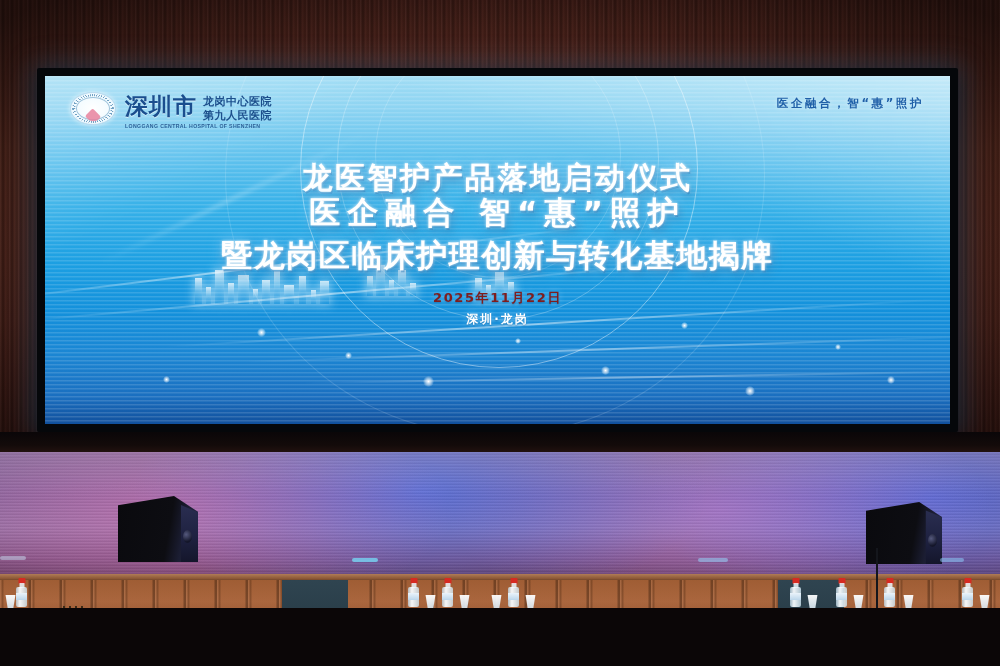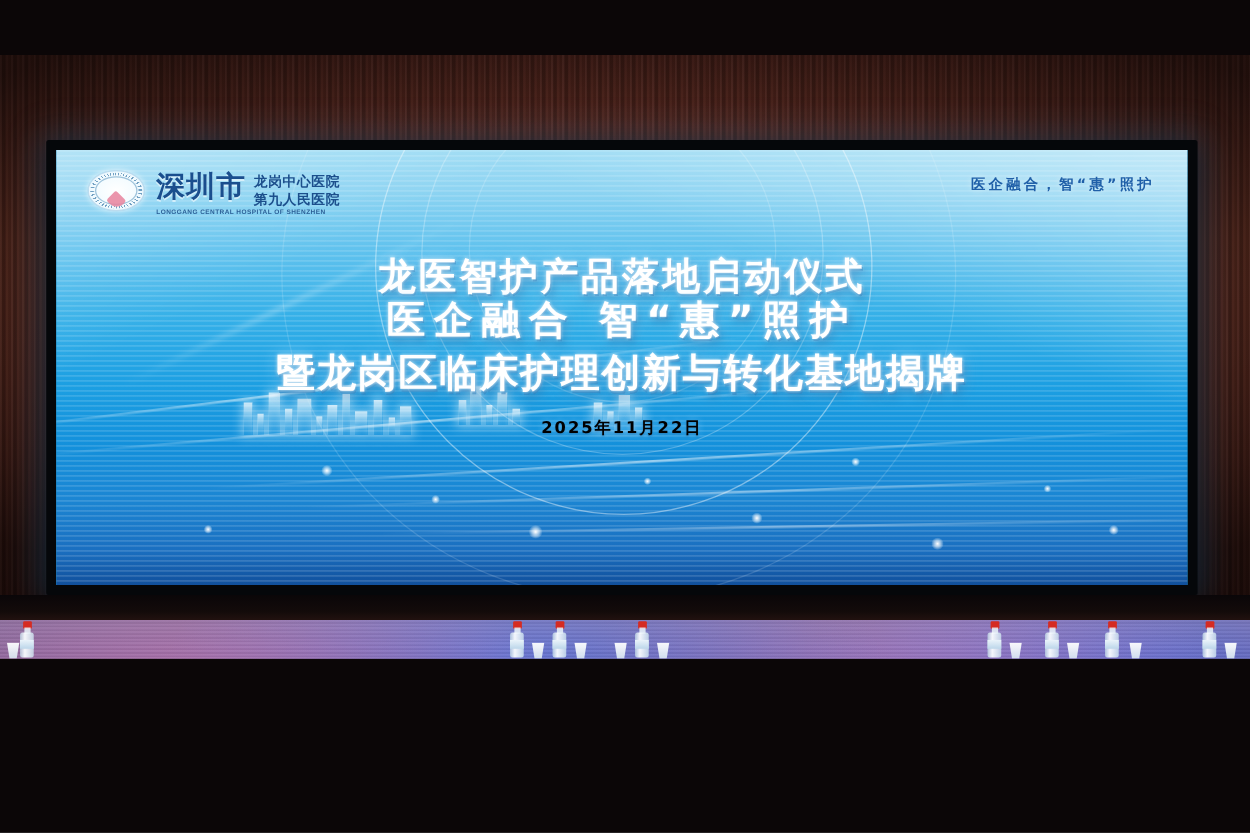--- a/index.html
+++ b/index.html
@@ -1,19 +1,19 @@
 <!DOCTYPE html>
 <html><head>
 <meta charset="utf-8">
 <style>
   * { margin:0; padding:0; box-sizing:border-box; }
   html,body { width:1000px; height:666px; overflow:hidden; background:#0b0607; }
   body { font-family:"Liberation Sans", sans-serif; }
 
-  #scene { position:relative; width:1000px; height:483px; overflow:hidden;margin-top:44px; }
+  #scene { position:relative; width:1000px; height:608px; overflow:hidden; }
 
   
   .wall {
     position:absolute; left:0; top:0; width:1000px; height:666px;
     background:
       repeating-linear-gradient(90deg,
         rgba(255,255,255,0.045) 0px, rgba(255,255,255,0.045) 1px,
         rgba(0,0,0,0.22) 2px, rgba(0,0,0,0.22) 4px,
         rgba(255,255,255,0.02) 5px, rgba(255,255,255,0.02) 6px,
         rgba(0,0,0,0.10) 7px, rgba(0,0,0,0.10) 9px),
@@ -140,26 +140,26 @@
     font-family:"DejaVu Sans","Liberation Sans",sans-serif;
     font-weight:700; color:#ffffff; line-height:1.14; white-space:nowrap;
     text-shadow:
       0 0 3px rgba(255,255,255,.85),
       0 0 14px rgba(140,215,255,.9),
       1px 2px 0 rgba(30,110,175,.55),
       2px 4px 8px rgba(10,70,130,.55);
   }
   .t1{ font-size:31px; letter-spacing:7px; }
   .t2{ font-size:30px; letter-spacing:2.5px; margin-top:7px; }
-  .t3{ font-size:31px; letter-spacing:1.5px; margin-top:7px; }
+  .t3{ font-size:31px; letter-spacing:1.5px; margin-top:7px;font-family:Liberation Serif, serif; }
 
   .meta{ position:absolute; left:0; right:0; top:213px; text-align:center; }
   .m-date{
     font-family:"DejaVu Sans","Liberation Sans",sans-serif;
-    font-size:13px; font-weight:700; letter-spacing:1.6px; color:#000000;
+    font-size:13px; font-weight:700; letter-spacing:1.6px; color:#7f1d1d;
     text-shadow:0 0 6px rgba(120,205,255,.9), 0 1px 2px rgba(10,70,130,.6);
   }
   .m-place{
     font-family:"DejaVu Sans","Liberation Sans",sans-serif;
     font-size:12px; font-weight:700; letter-spacing:2px; color:#ffffff; margin-top:4px;
     text-shadow:0 0 6px rgba(120,205,255,.9), 0 1px 2px rgba(10,70,130,.6);
   }
 
   
   .stage-shadow{
@@ -354,20 +354,21 @@
     <div class="slogan-tr">医企融合，智“惠”照护</div>
 
     <div class="title-wrap">
       <div class="t-line t2">龙医智护产品落地启动仪式</div>
       <div class="t-line t1">医企融合  智“惠”照护</div>
       <div class="t-line t3">暨龙岗区临床护理创新与转化基地揭牌</div>
     </div>
 
     <div class="meta">
       <div class="m-date">2025年11月22日</div>
+      <div class="m-place">深圳·龙岗</div>
     </div>
   </div>
 
   <div class="stage-shadow"></div>
   <div class="stage-floor"></div>
   <div class="floor-glow"></div>
 
   <div class="spk" style="left:118px; top:496px; width:80px; height:66px;">
     <div class="body"></div>
       <div class="side"></div>

